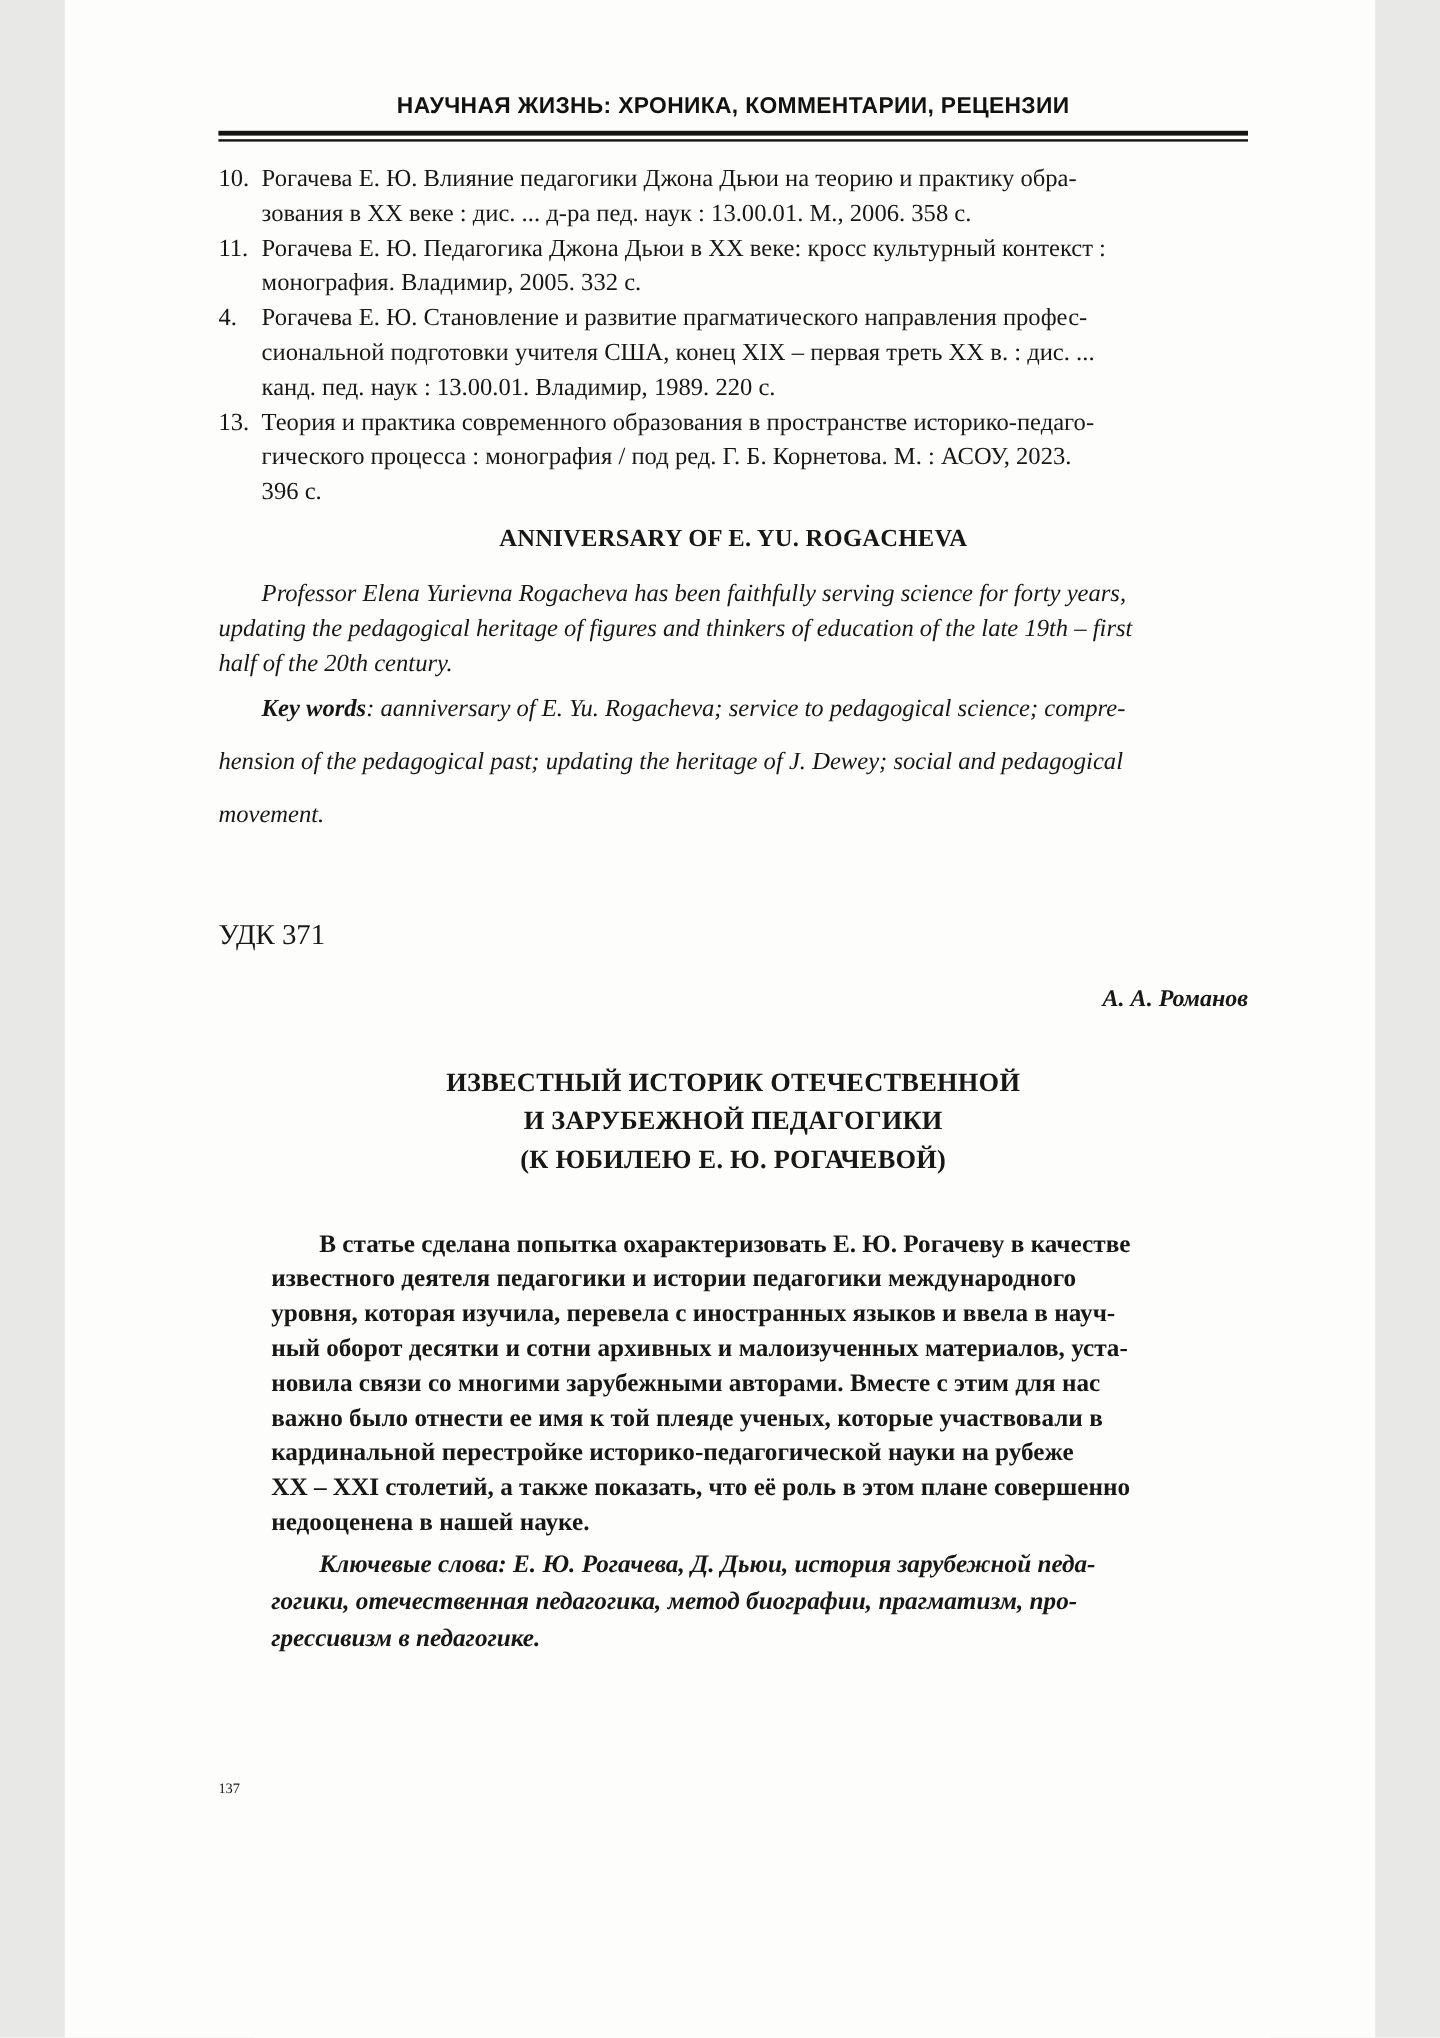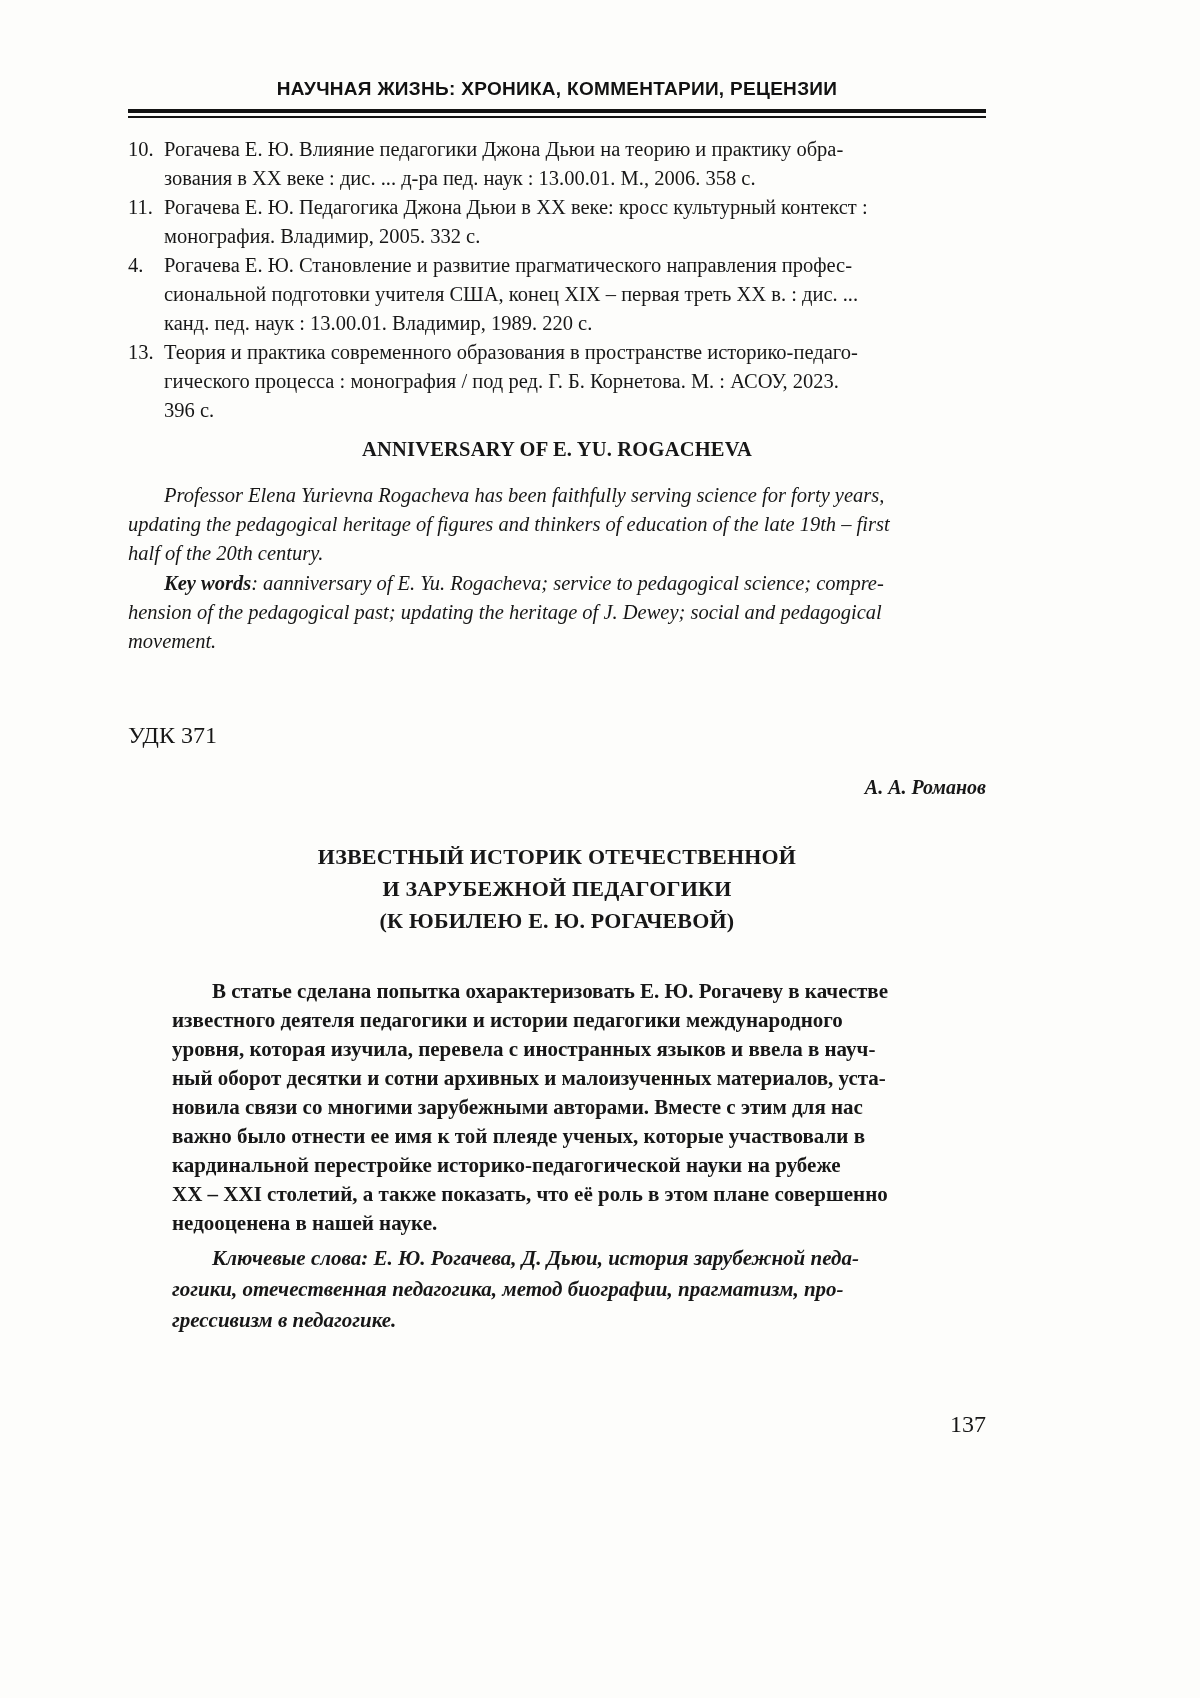--- a/index.html
+++ b/index.html
@@ -1,19 +1,19 @@
 <!DOCTYPE html>
 <html><head>
 <meta charset="utf-8">
 <style>
   html, body { margin: 0; padding: 0; }
   body { background: #e8e8e6; font-family: "Liberation Serif", "DejaVu Serif", serif; color: #171717; }
   .page {
     position: relative;
-    width: 1200px;
+    width: 1092px;
     height: 1698px;
     background: #fdfdfb;
     margin: 0 auto;
     overflow: hidden;
   }
   .content {
     position: absolute;
     left: 128px;
     top: 0;
     width: 858px;
@@ -57,21 +57,21 @@
     margin-top: 20px;
     font-size: 20.5px;
     line-height: 29px;
     white-space: pre-line;
     text-indent: 36px;
     font-style: italic;
   }
   .keywords-en {
     margin-top: 1px;
     font-size: 20.5px;
-    line-height: 29px;
+    line-height: 44px;
     font-style: italic;
     white-space: pre-line;
     text-indent: 36px;
   }
   .keywords-en .kw-label { font-weight: bold; }
 
   .udc {
     margin-top: 66px;
     font-size: 24px;
   }
@@ -103,25 +103,25 @@
     margin: 5px 52px 0 44px;
     font-weight: bold;
     font-style: italic;
     font-size: 21px;
     line-height: 31px;
     white-space: pre-line;
     text-indent: 40px;
   }
   .page-num {
     position: absolute;
-    top: 1411px;
+    top: 1483px;
     left: 128px;
     width: 858px;
-    text-align: right;
-    font-size: 24px;
+    text-align: left;
+    font-size: 12px;
   }
 </style>
 </head>
 <body>
 
 <div class="page">
   <div class="content">
 
     <div class="running-head">НАУЧНАЯ ЖИЗНЬ: ХРОНИКА, КОММЕНТАРИИ, РЕЦЕНЗИИ</div>
     <div class="header-rule">

